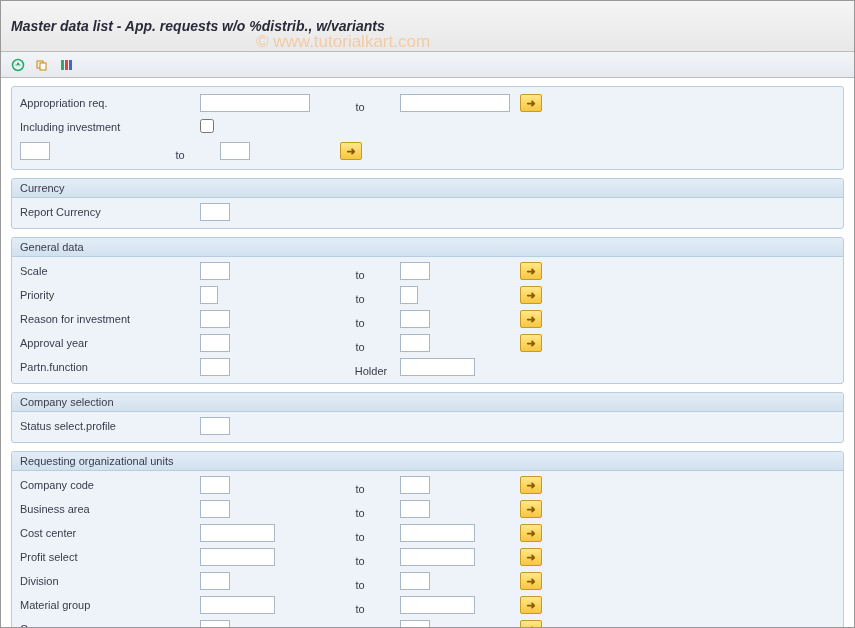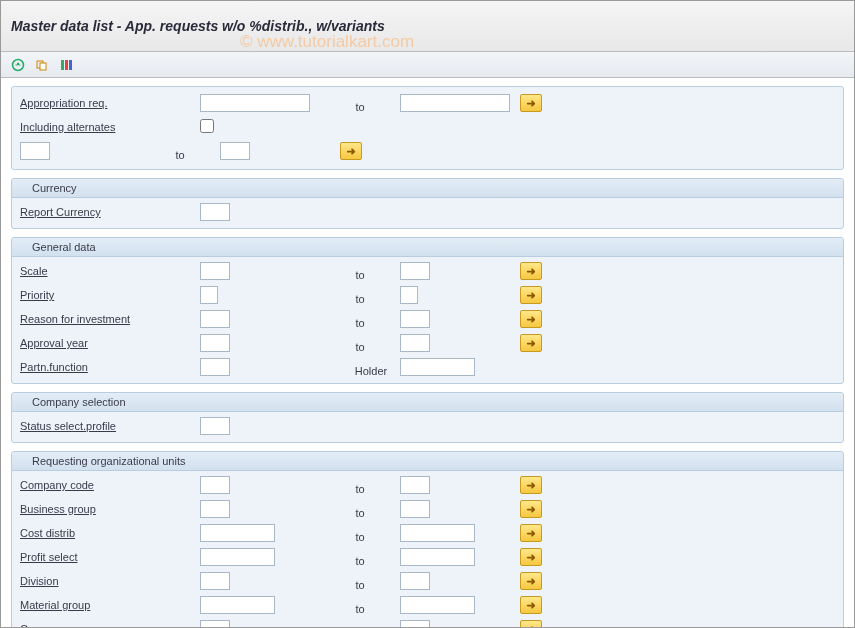--- a/index.html
+++ b/index.html
@@ -50,21 +50,21 @@
     gap: 8px;
   }
   .group {
     border: 1px solid #b8cde0;
     border-radius: 3px;
     background: #edf3f9;
   }
   .group-header {
     background: linear-gradient(to bottom, #e3edf6, #d2e1ef);
     border-bottom: 1px solid #b8cde0;
-    padding: 3px 20px;
+    padding: 3px 8px;
     font-size: 11px;
     color: #3a3a4a;
     border-radius: 3px 3px 0 0;
   }
   .group-body {
     padding: 4px 8px 6px 8px;
     display: flex;
     flex-direction: column;
     gap: 4px;
   }
@@ -79,21 +79,20 @@
   }
   .row {
     display: flex;
     align-items: center;
     height: 20px;
   }
   .label {
     width: 180px;
     flex-shrink: 0;
     color: #3a3a4a;
-    text-decoration: underline;
   }
   .field-col1 { width: 120px; flex-shrink: 0; }
   .to-label { width: 80px; text-align: center; flex-shrink: 0; color: #3a3a4a; margin-top: 8px; }
   .field-col2 { width: 120px; flex-shrink: 0; }
   .ext-col { width: 60px; flex-shrink: 0; display: flex; justify-content: flex-start; }
   input[type="text"] {
     border: 1px solid #a9b8c8;
     background: #fff;
     height: 18px;
     font-size: 11px;
@@ -118,21 +117,21 @@
     align-items: center;
     justify-content: center;
     cursor: pointer;
     color: #8a5a00;
     font-weight: bold;
     font-size: 11px;
   }
   .watermark {
     position: absolute;
     top: 32px;
-    left: 240px;
+    left: 256px;
     color: rgba(255,165,80,0.45);
     font-size: 17px;
     font-family: Verdana, sans-serif;
     pointer-events: none;
   }
 </style>
 </head>
 <body>
 
 <div class="title-bar">Master data list - App. requests w/o %distrib., w/variants</div>
@@ -167,21 +166,21 @@
     <div class="row">
       <span class="label">Appropriation req.</span>
       <span class="field-col1"><input type="text" class="w-large" style=""></span>
       <span class="to-label">to</span>
       <span class="field-col2"><input type="text" class="w-large" style=""></span>
       <span class="ext-col">
           <div class="ext-btn">➜</div>
         </span>
     </div>
     <div class="row">
-      <span class="label">Including alternates</span>
+      <span class="label">Including investment</span>
       <span class="field-col1"><input type="checkbox" style=""></span>
     </div>
     <div class="row">
       <span class="field-col1"><input type="text" class="w-small" style=""></span>
       <span class="to-label">to</span>
       <span class="field-col2"><input type="text" class="w-small" style=""></span>
       <span class="ext-col">
           <div class="ext-btn">➜</div>
         </span>
     </div>
@@ -261,30 +260,30 @@
       <div class="row">
         <span class="label">Company code</span>
         <span class="field-col1"><input type="text" class="w-small" style=""></span>
         <span class="to-label">to</span>
         <span class="field-col2"><input type="text" class="w-small" style=""></span>
         <span class="ext-col">
             <div class="ext-btn">➜</div>
           </span>
       </div>
       <div class="row">
-        <span class="label">Business group</span>
-        <span class="field-col1"><input type="text" class="w-small" style=""></span>
-        <span class="to-label">to</span>
-        <span class="field-col2"><input type="text" class="w-small" style=""></span>
-        <span class="ext-col">
-            <div class="ext-btn">➜</div>
-          </span>
-      </div>
-      <div class="row">
-        <span class="label">Cost distrib</span>
+        <span class="label">Business area</span>
+        <span class="field-col1"><input type="text" class="w-small" style=""></span>
+        <span class="to-label">to</span>
+        <span class="field-col2"><input type="text" class="w-small" style=""></span>
+        <span class="ext-col">
+            <div class="ext-btn">➜</div>
+          </span>
+      </div>
+      <div class="row">
+        <span class="label">Cost center</span>
         <span class="field-col1"><input type="text" class="w-med" style=""></span>
         <span class="to-label">to</span>
         <span class="field-col2"><input type="text" class="w-med" style=""></span>
         <span class="ext-col">
             <div class="ext-btn">➜</div>
           </span>
       </div>
       <div class="row">
         <span class="label">Profit select</span>
         <span class="field-col1"><input type="text" class="w-med" style=""></span>

